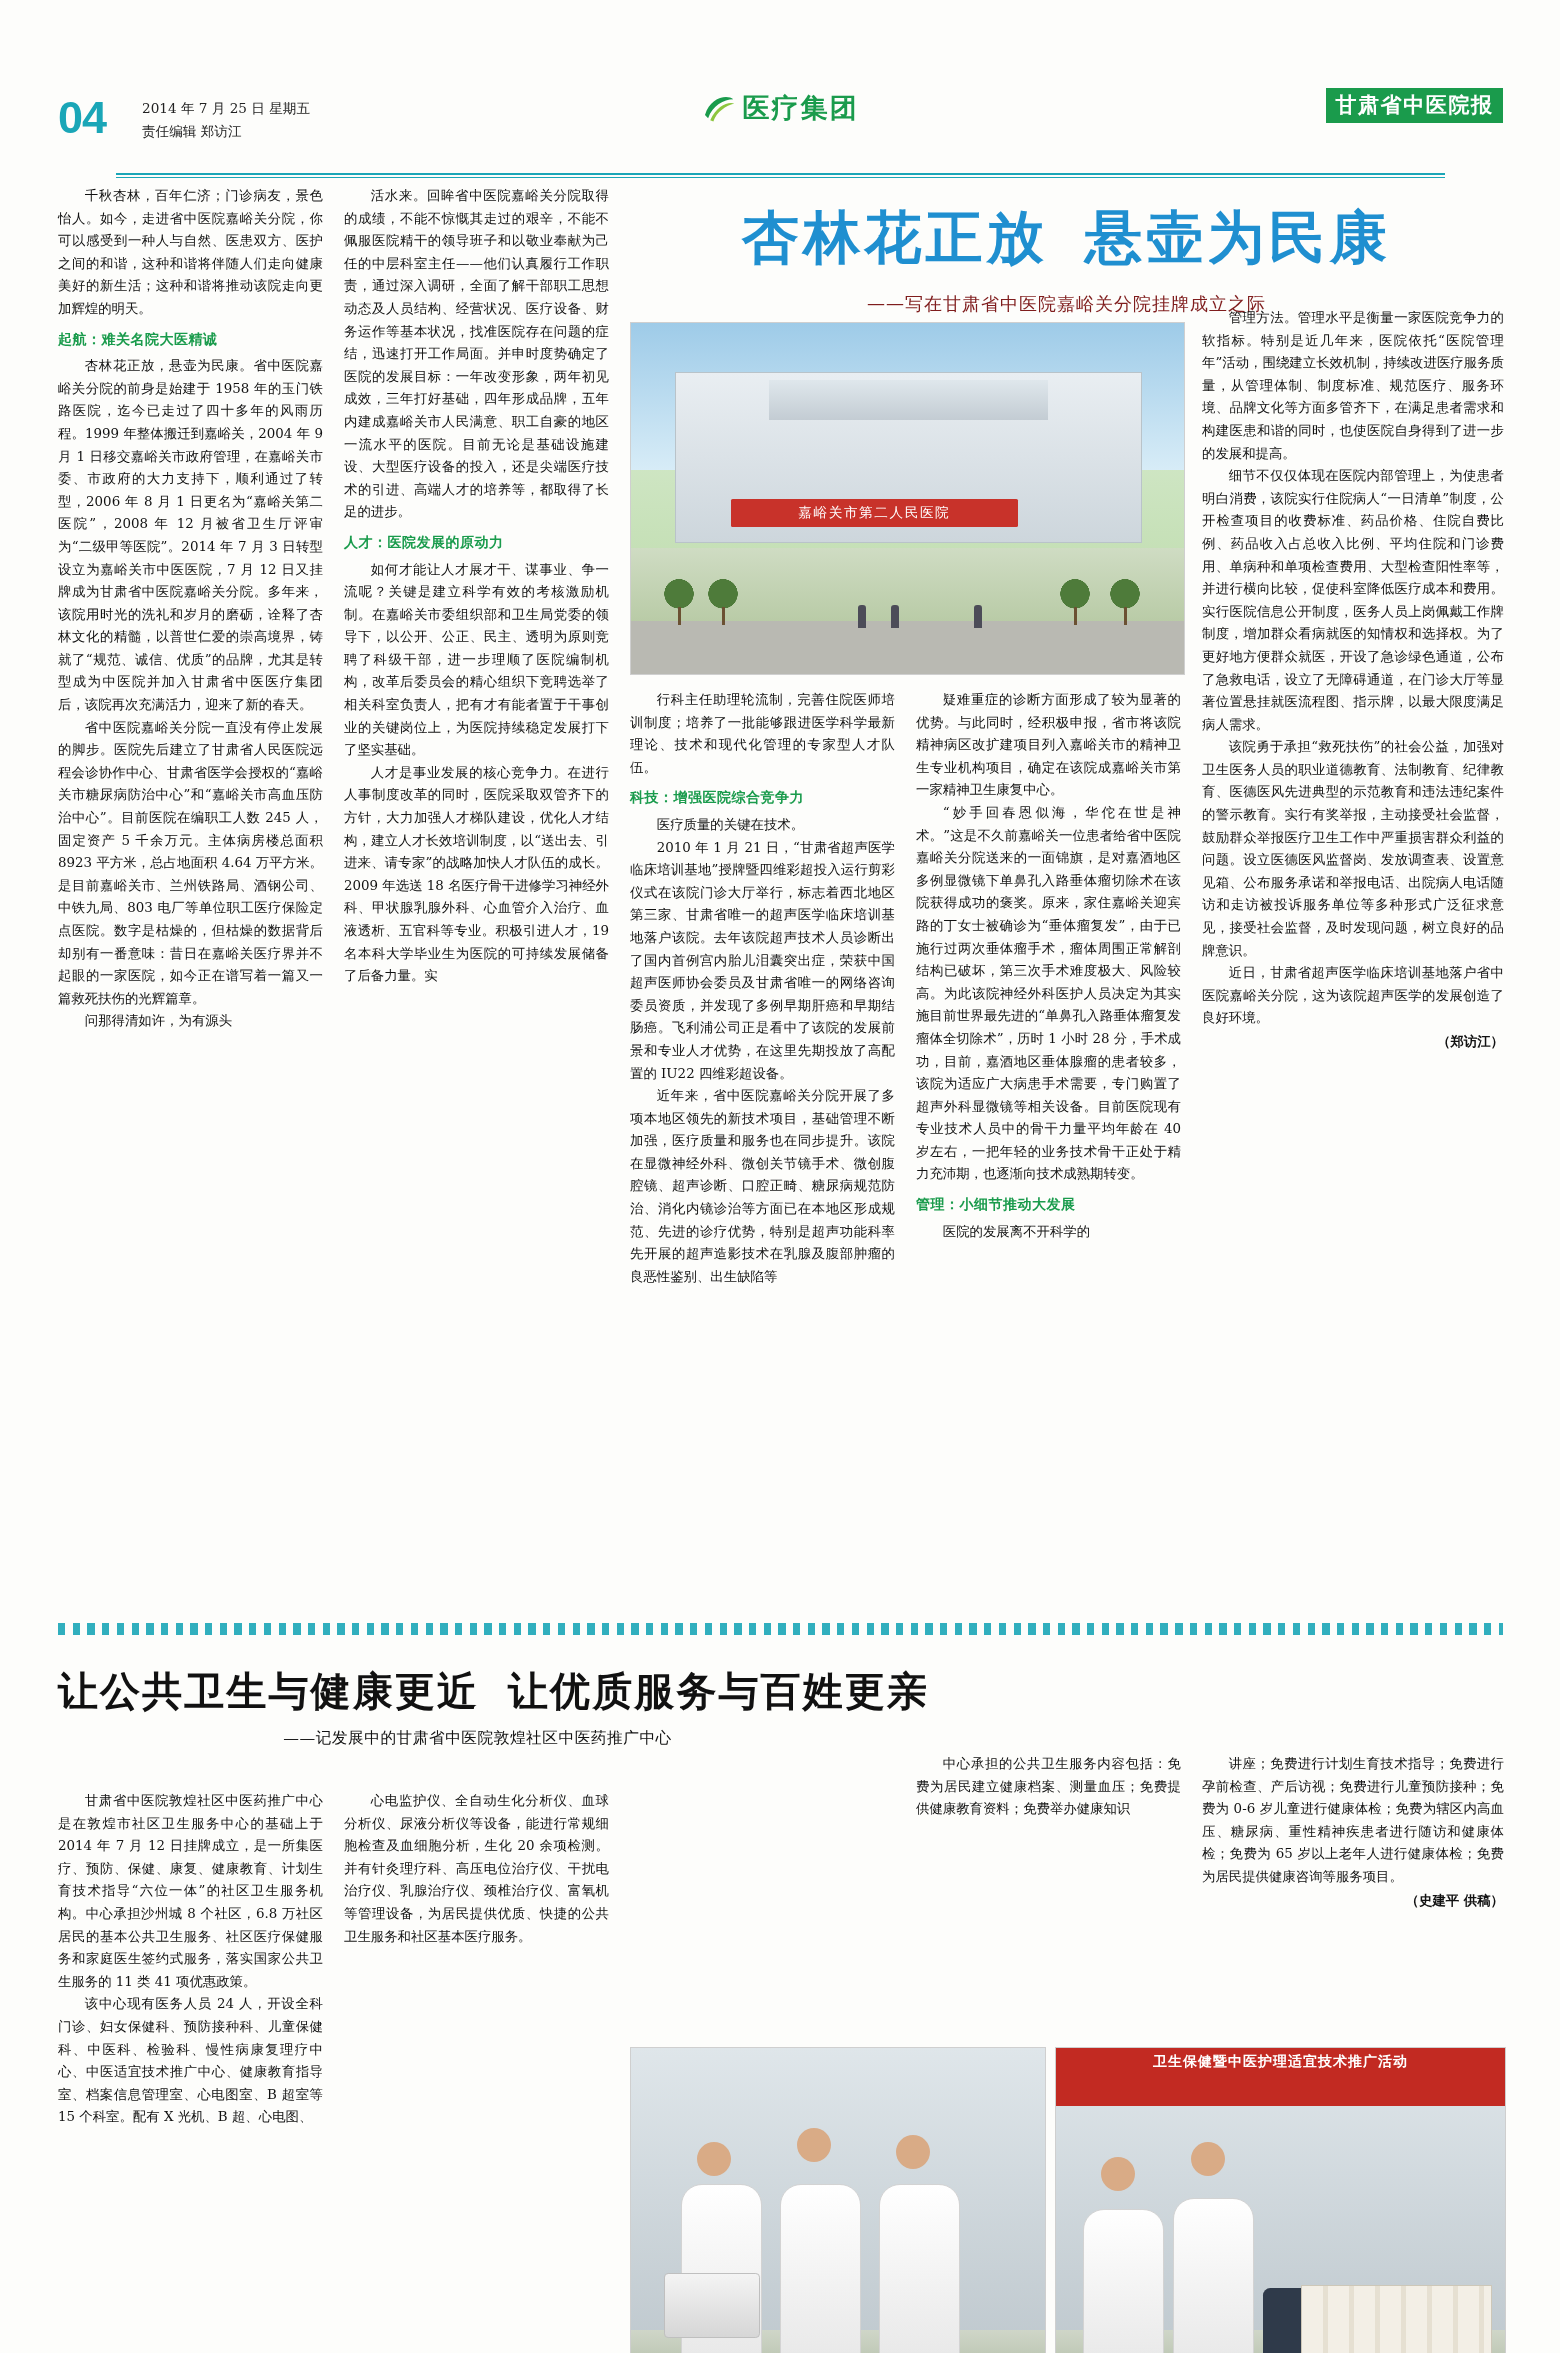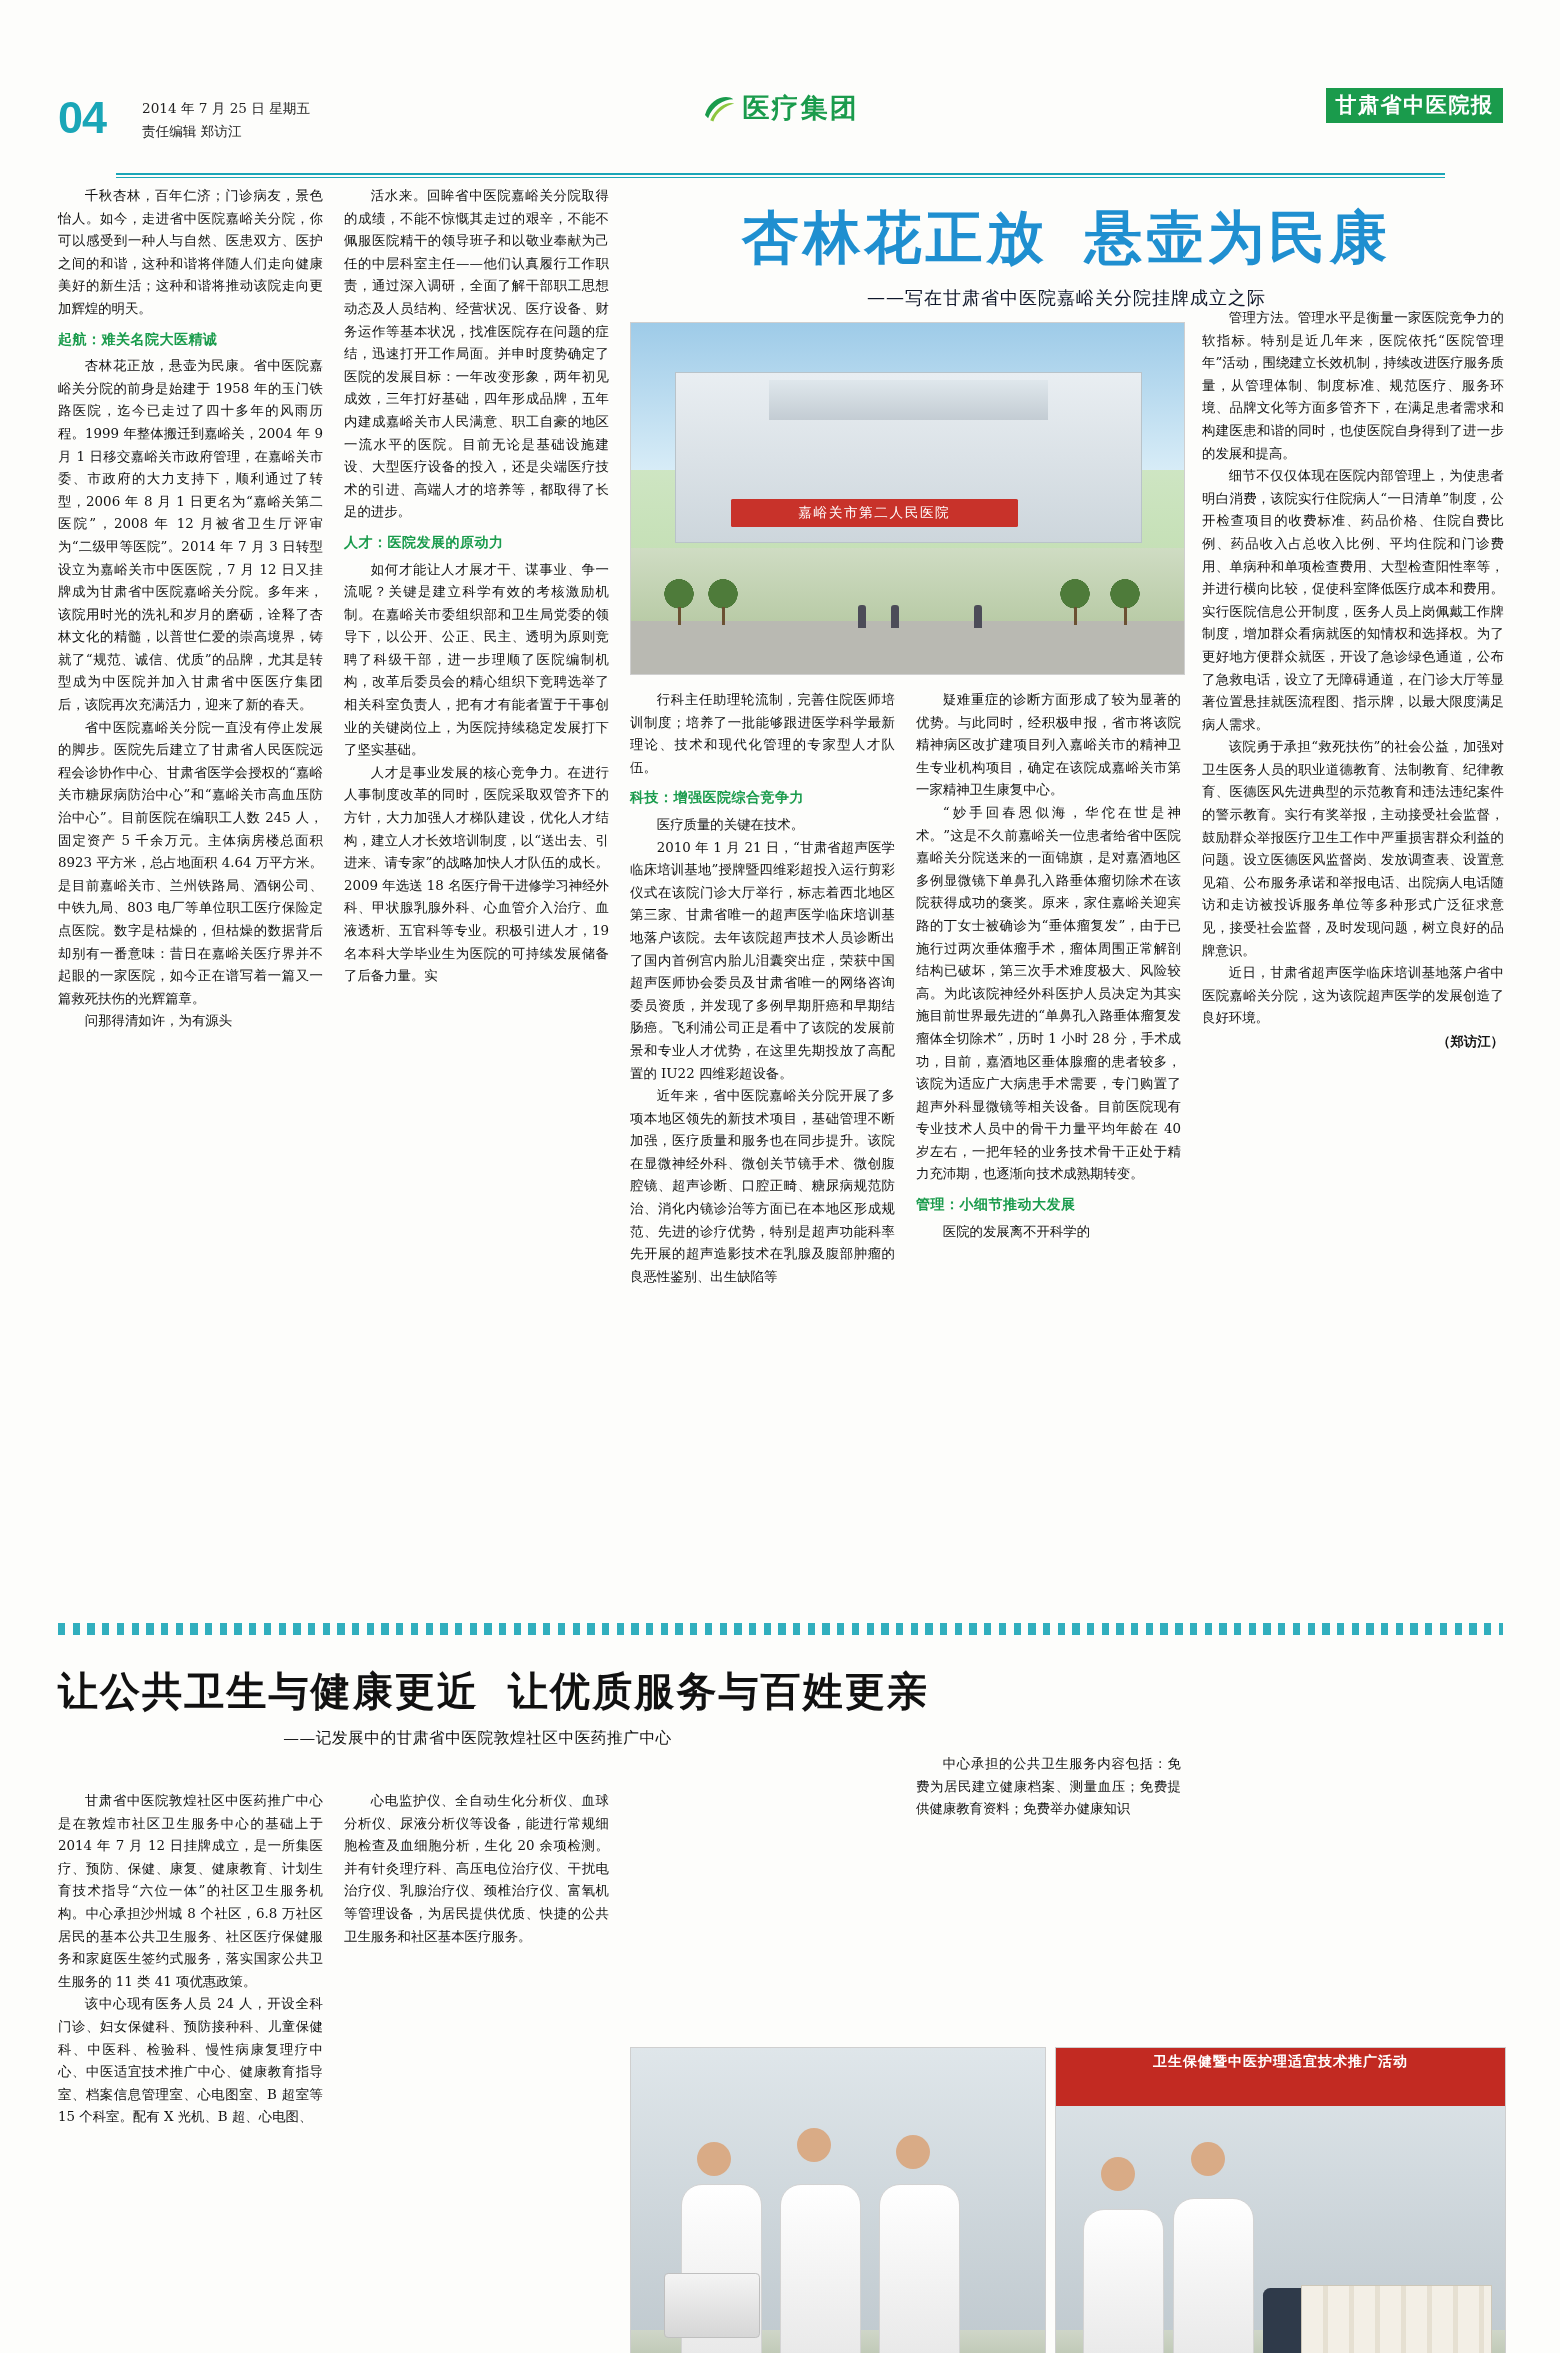--- a/index.html
+++ b/index.html
@@ -149,22 +149,22 @@
     font-size:57px;
     letter-spacing:4.2px;
     color:#1f8fd0;
     line-height:73px;
     white-space:nowrap;
   }
   .headline .gap{display:inline-block;width:37px;}
   .subtitle{
     font-size:18px;
     letter-spacing:1px;
-    margin-top:12px;
-    color:#0f172a;
+    margin-top:18px;
+    color:#7f1d1d;
   }
 
   
   .photo-main{
     position:absolute;
     left:572px;
     top:137px;
     width:553px;
     height:351px;
     border:0.5px solid #cfcfcf;
@@ -431,20 +431,24 @@
       </div>
 
       <div class="bcol bcol2">
         <p>心电监护仪、全自动生化分析仪、血球分析仪、尿液分析仪等设备，能进行常规细胞检查及血细胞分析，生化 20 余项检测。并有针灸理疗科、高压电位治疗仪、干扰电治疗仪、乳腺治疗仪、颈椎治疗仪、富氧机等管理设备，为居民提供优质、快捷的公共卫生服务和社区基本医疗服务。</p>
       </div>
 
       <div class="bcol bcol3">
         <p>中心承担的公共卫生服务内容包括：免费为居民建立健康档案、测量血压；免费提供健康教育资料；免费举办健康知识</p>
       </div>
 
+      <div class="bcol bcol4">
+        <p>讲座；免费进行计划生育技术指导；免费进行孕前检查、产后访视；免费进行儿童预防接种；免费为 0-6 岁儿童进行健康体检；免费为辖区内高血压、糖尿病、重性精神疾患者进行随访和健康体检；免费为 65 岁以上老年人进行健康体检；免费为居民提供健康咨询等服务项目。</p>
+        <p class="byline">（史建平  供稿）</p>
+      </div>
 
       <div class="photo-b1">
         <div class="ph-wall"></div>
         <div class="ph-table"></div>
         <div class="ph-coat" style="left:12%"></div>
         <div class="ph-head" style="left:16%;top:26%"></div>
         <div class="ph-coat" style="left:36%"></div>
         <div class="ph-head" style="left:40%;top:22%"></div>
         <div class="ph-coat" style="left:60%"></div>
         <div class="ph-head" style="left:64%;top:24%"></div>

